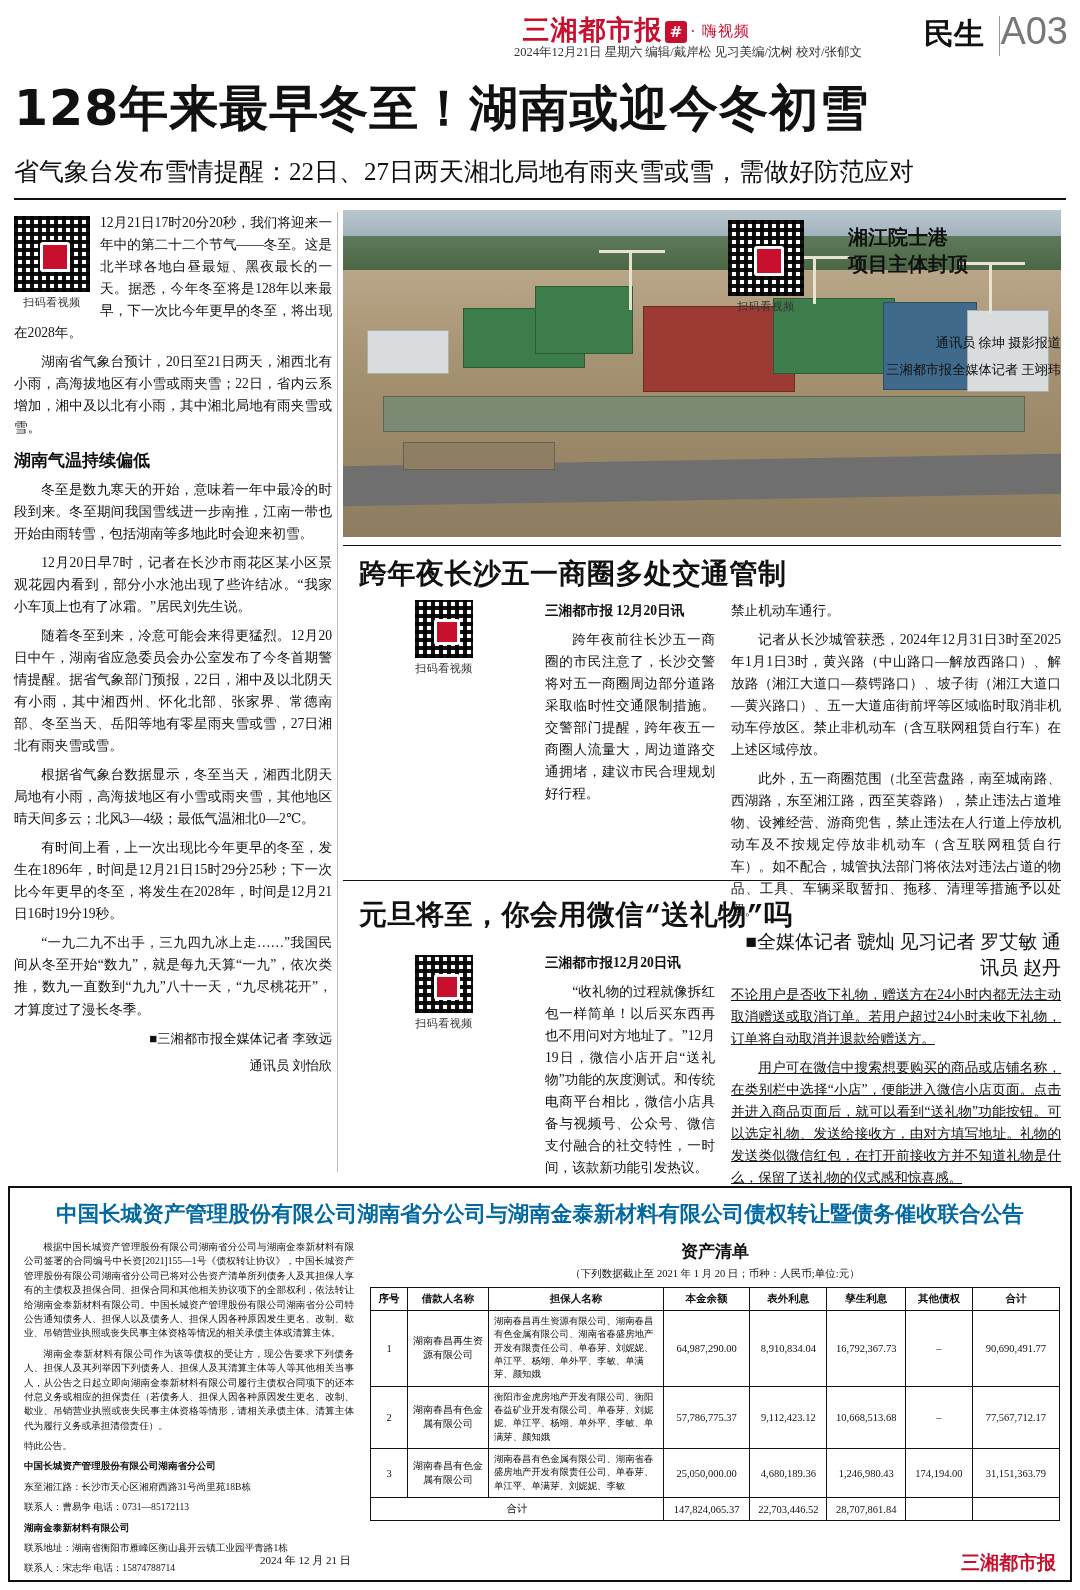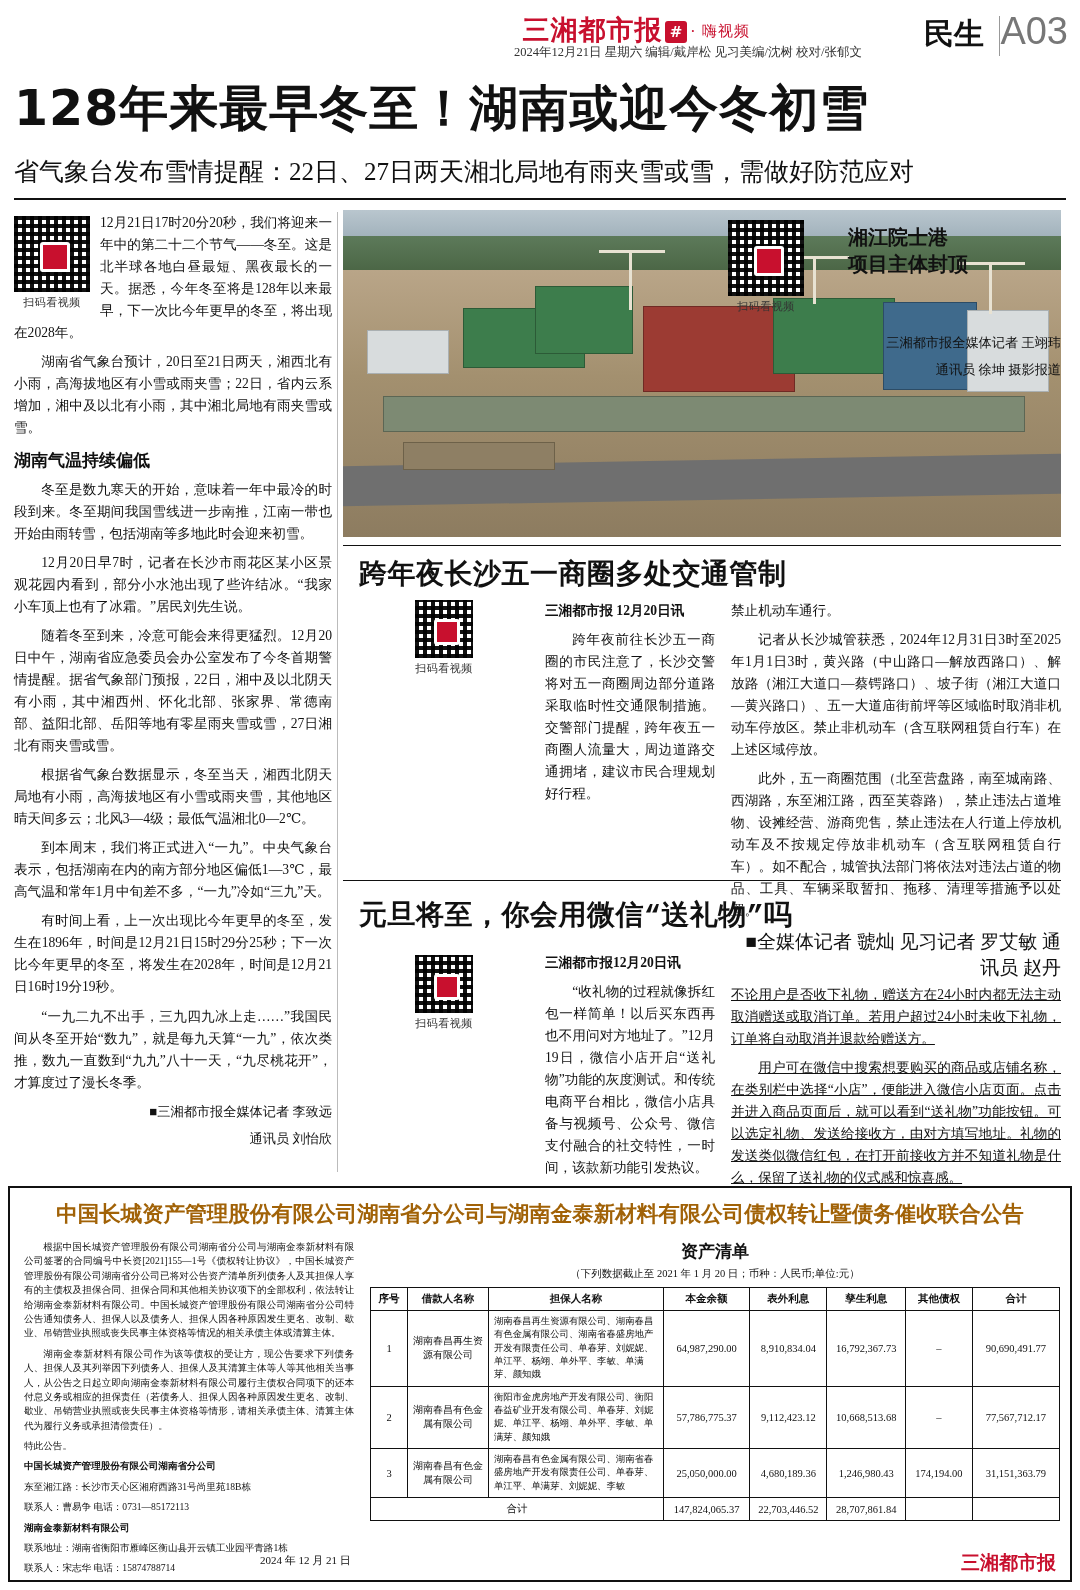--- a/index.html
+++ b/index.html
@@ -138,21 +138,21 @@
 
   .vline{position:absolute;width:1px;background:#bbb;}
 
   
   .ad{
     position:absolute;left:8px;top:1186px;width:1064px;height:396px;
     border:2px solid #111; box-sizing:border-box; background:#fff;
   }
   .ad-title{
     font-family:"DejaVu Sans","Liberation Sans",sans-serif;
-    font-weight:bold;font-size:21.5px;color:#a16207;text-align:center;
+    font-weight:bold;font-size:21.5px;color:#0369a1;text-align:center;
     margin:12px 10px 6px 10px; line-height:1.3;
   }
   .ad-left{position:absolute;left:14px;top:52px;width:330px;font-size:9.6px;line-height:1.5;text-align:justify;color:#111;}
   .ad-left p{margin:0 0 6px 0;text-indent:2em;}
   .ad-left p.noind{text-indent:0;}
   .ad-left .bold{font-weight:bold;}
   .ad-date{position:absolute;left:250px;top:365px;font-size:11px;}
   .ad-right{position:absolute;left:360px;top:52px;width:690px;}
   .tbl-title{text-align:center;font-weight:bold;font-size:17px;margin:0 0 4px 0;
     font-family:"DejaVu Sans","Liberation Sans",sans-serif;}
@@ -192,24 +192,23 @@
     <div class="qr-wrap">
       <div class="qr"></div>
       <div class="qr-cap">扫码看视频</div>
     </div>
     <p class="body noind">12月21日17时20分20秒，我们将迎来一年中的第二十二个节气——冬至。这是北半球各地白昼最短、黑夜最长的一天。据悉，今年冬至将是128年以来最早，下一次比今年更早的冬至，将出现在2028年。</p>
     <p class="body">湖南省气象台预计，20日至21日两天，湘西北有小雨，高海拔地区有小雪或雨夹雪；22日，省内云系增加，湘中及以北有小雨，其中湘北局地有雨夹雪或雪。</p>
 
     <div class="sub-title">湖南气温持续偏低</div>
     <p class="body">冬至是数九寒天的开始，意味着一年中最冷的时段到来。冬至期间我国雪线进一步南推，江南一带也开始由雨转雪，包括湖南等多地此时会迎来初雪。</p>
     <p class="body">12月20日早7时，记者在长沙市雨花区某小区景观花园内看到，部分小水池出现了些许结冰。“我家小车顶上也有了冰霜。”居民刘先生说。</p>
-    <p class="body">随着冬至到来，冷意可能会来得更猛烈。12月20日中午，湖南省应急委员会办公室发布了今冬首期警情提醒。据省气象部门预报，22日，湘中及以北阴天有小雨，其中湘西州、怀化北部、张家界、常德南部、益阳北部、岳阳等地有零星雨夹雪或雪，27日湘北有雨夹雪或雪。</p>
+    <p class="body">随着冬至到来，冷意可能会来得更猛烈。12月20日中午，湖南省应急委员会办公室发布了今冬首期警情提醒。据省气象部门预报，22日，湘中及以北阴天有小雨，其中湘西州、怀化北部、张家界、常德南部、冬至当天、岳阳等地有零星雨夹雪或雪，27日湘北有雨夹雪或雪。</p>
     <p class="body">根据省气象台数据显示，冬至当天，湘西北阴天局地有小雨，高海拔地区有小雪或雨夹雪，其他地区晴天间多云；北风3—4级；最低气温湘北0—2℃。</p>
 
-    <p class="body">到本周末，我们将正式进入“一九”。中央气象台表示，包括湖南在内的南方部分地区偏低1—3℃，最高气温和常年1月中旬差不多，“一九”冷如“三九”天。</p>
     <p class="body">有时间上看，上一次出现比今年更早的冬至，发生在1896年，时间是12月21日15时29分25秒；下一次比今年更早的冬至，将发生在2028年，时间是12月21日16时19分19秒。</p>
     <p class="body">“一九二九不出手，三九四九冰上走……”我国民间从冬至开始“数九”，就是每九天算“一九”，依次类推，数九一直数到“九九”八十一天，“九尽桃花开”，才算度过了漫长冬季。</p>
 
     <div class="byline">■三湘都市报全媒体记者 李致远</div>
     <div class="byline">通讯员 刘怡欣</div>
   </div>
 
   <div class="photo">
     <div class="ph-sky"></div>
     <div class="ph-hill"></div>
@@ -230,22 +229,22 @@
   </div>
 
   <div class="col-right-top">
     <div class="qr-wrap">
       <div class="qr"></div>
       <div class="qr-cap">扫码看视频</div>
     </div>
     <div class="rt-title" style="white-space:pre-line;">湘江院士港
 项目主体封顶</div>
     <div style="clear:both;height:10px;"></div>
+    <div class="byline">通讯员 徐坤 摄影报道</div>
     <div class="byline">三湘都市报全媒体记者 王翊玮</div>
-    <div class="byline">通讯员 徐坤 摄影报道</div>
   </div>
 
   <div class="rule-mid"></div>
   <div class="h2" style="position:absolute;left:359px;top:555px;width:700px;">跨年夜长沙五一商圈多处交通管制</div>
 
   <div class="col-m1">
     <div style="text-align:center;margin-bottom:6px;">
       <div class="qr qr-small" style="margin:0 auto;"></div>
       <div class="qr-cap">扫码看视频</div>
     </div>

